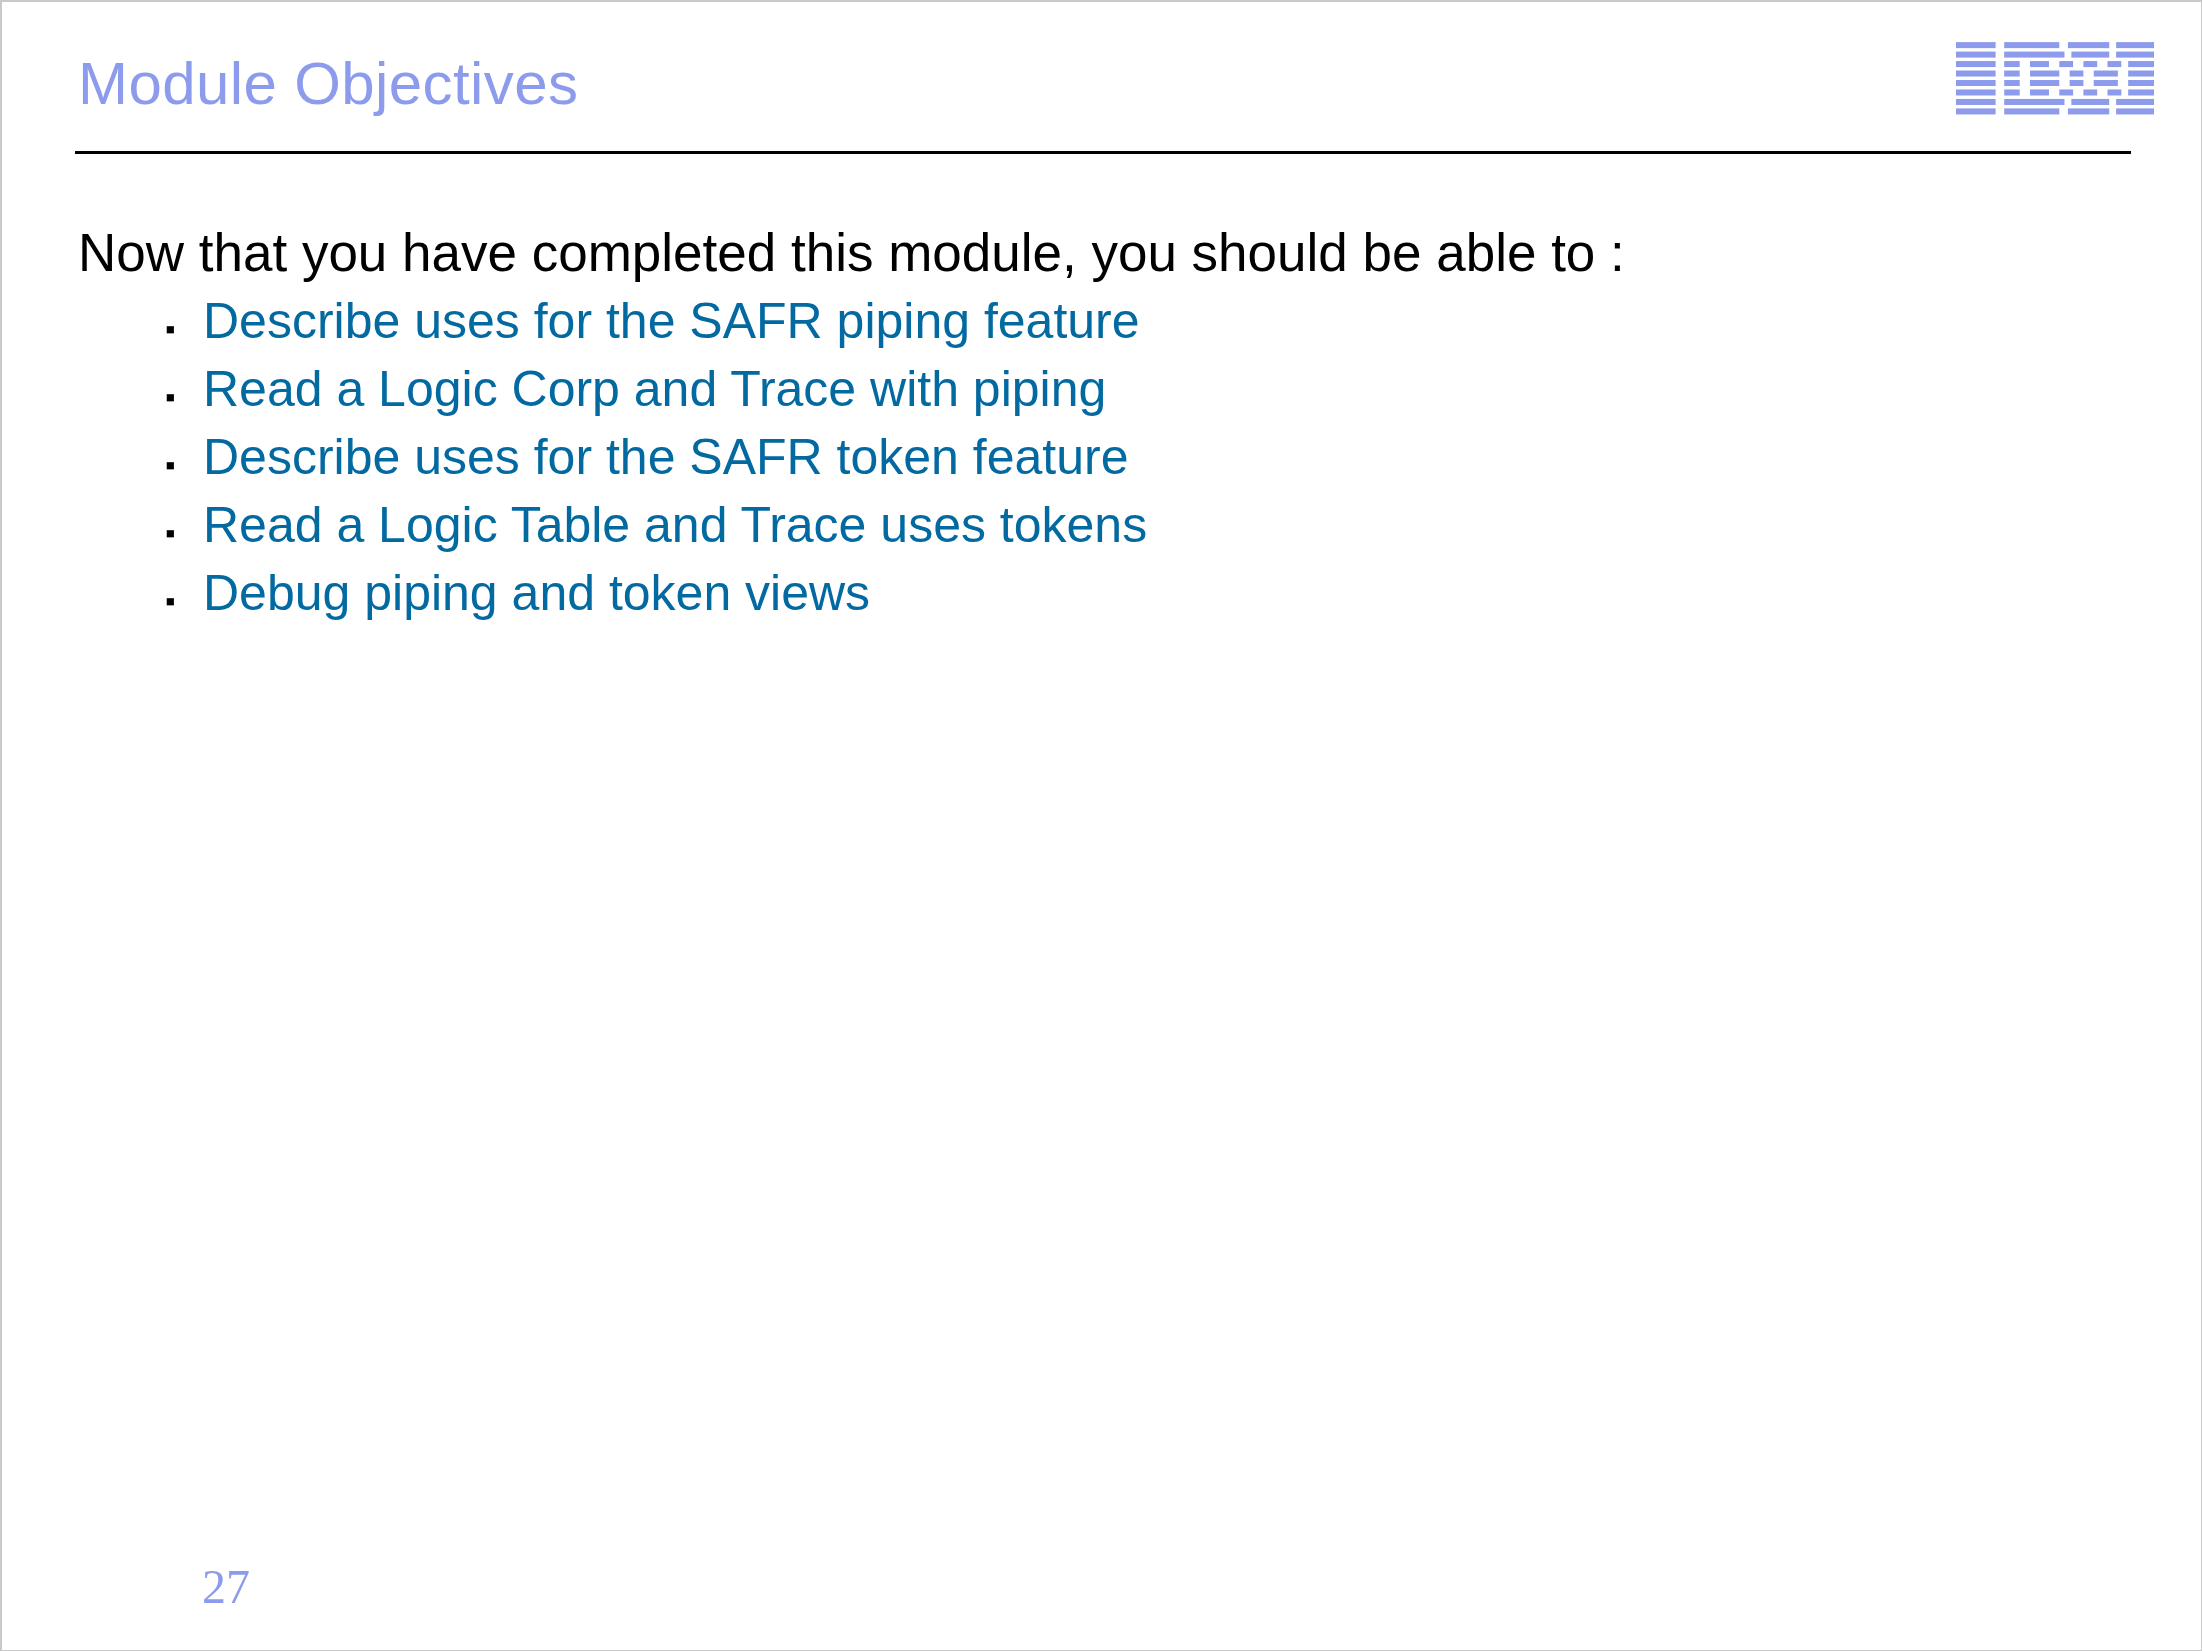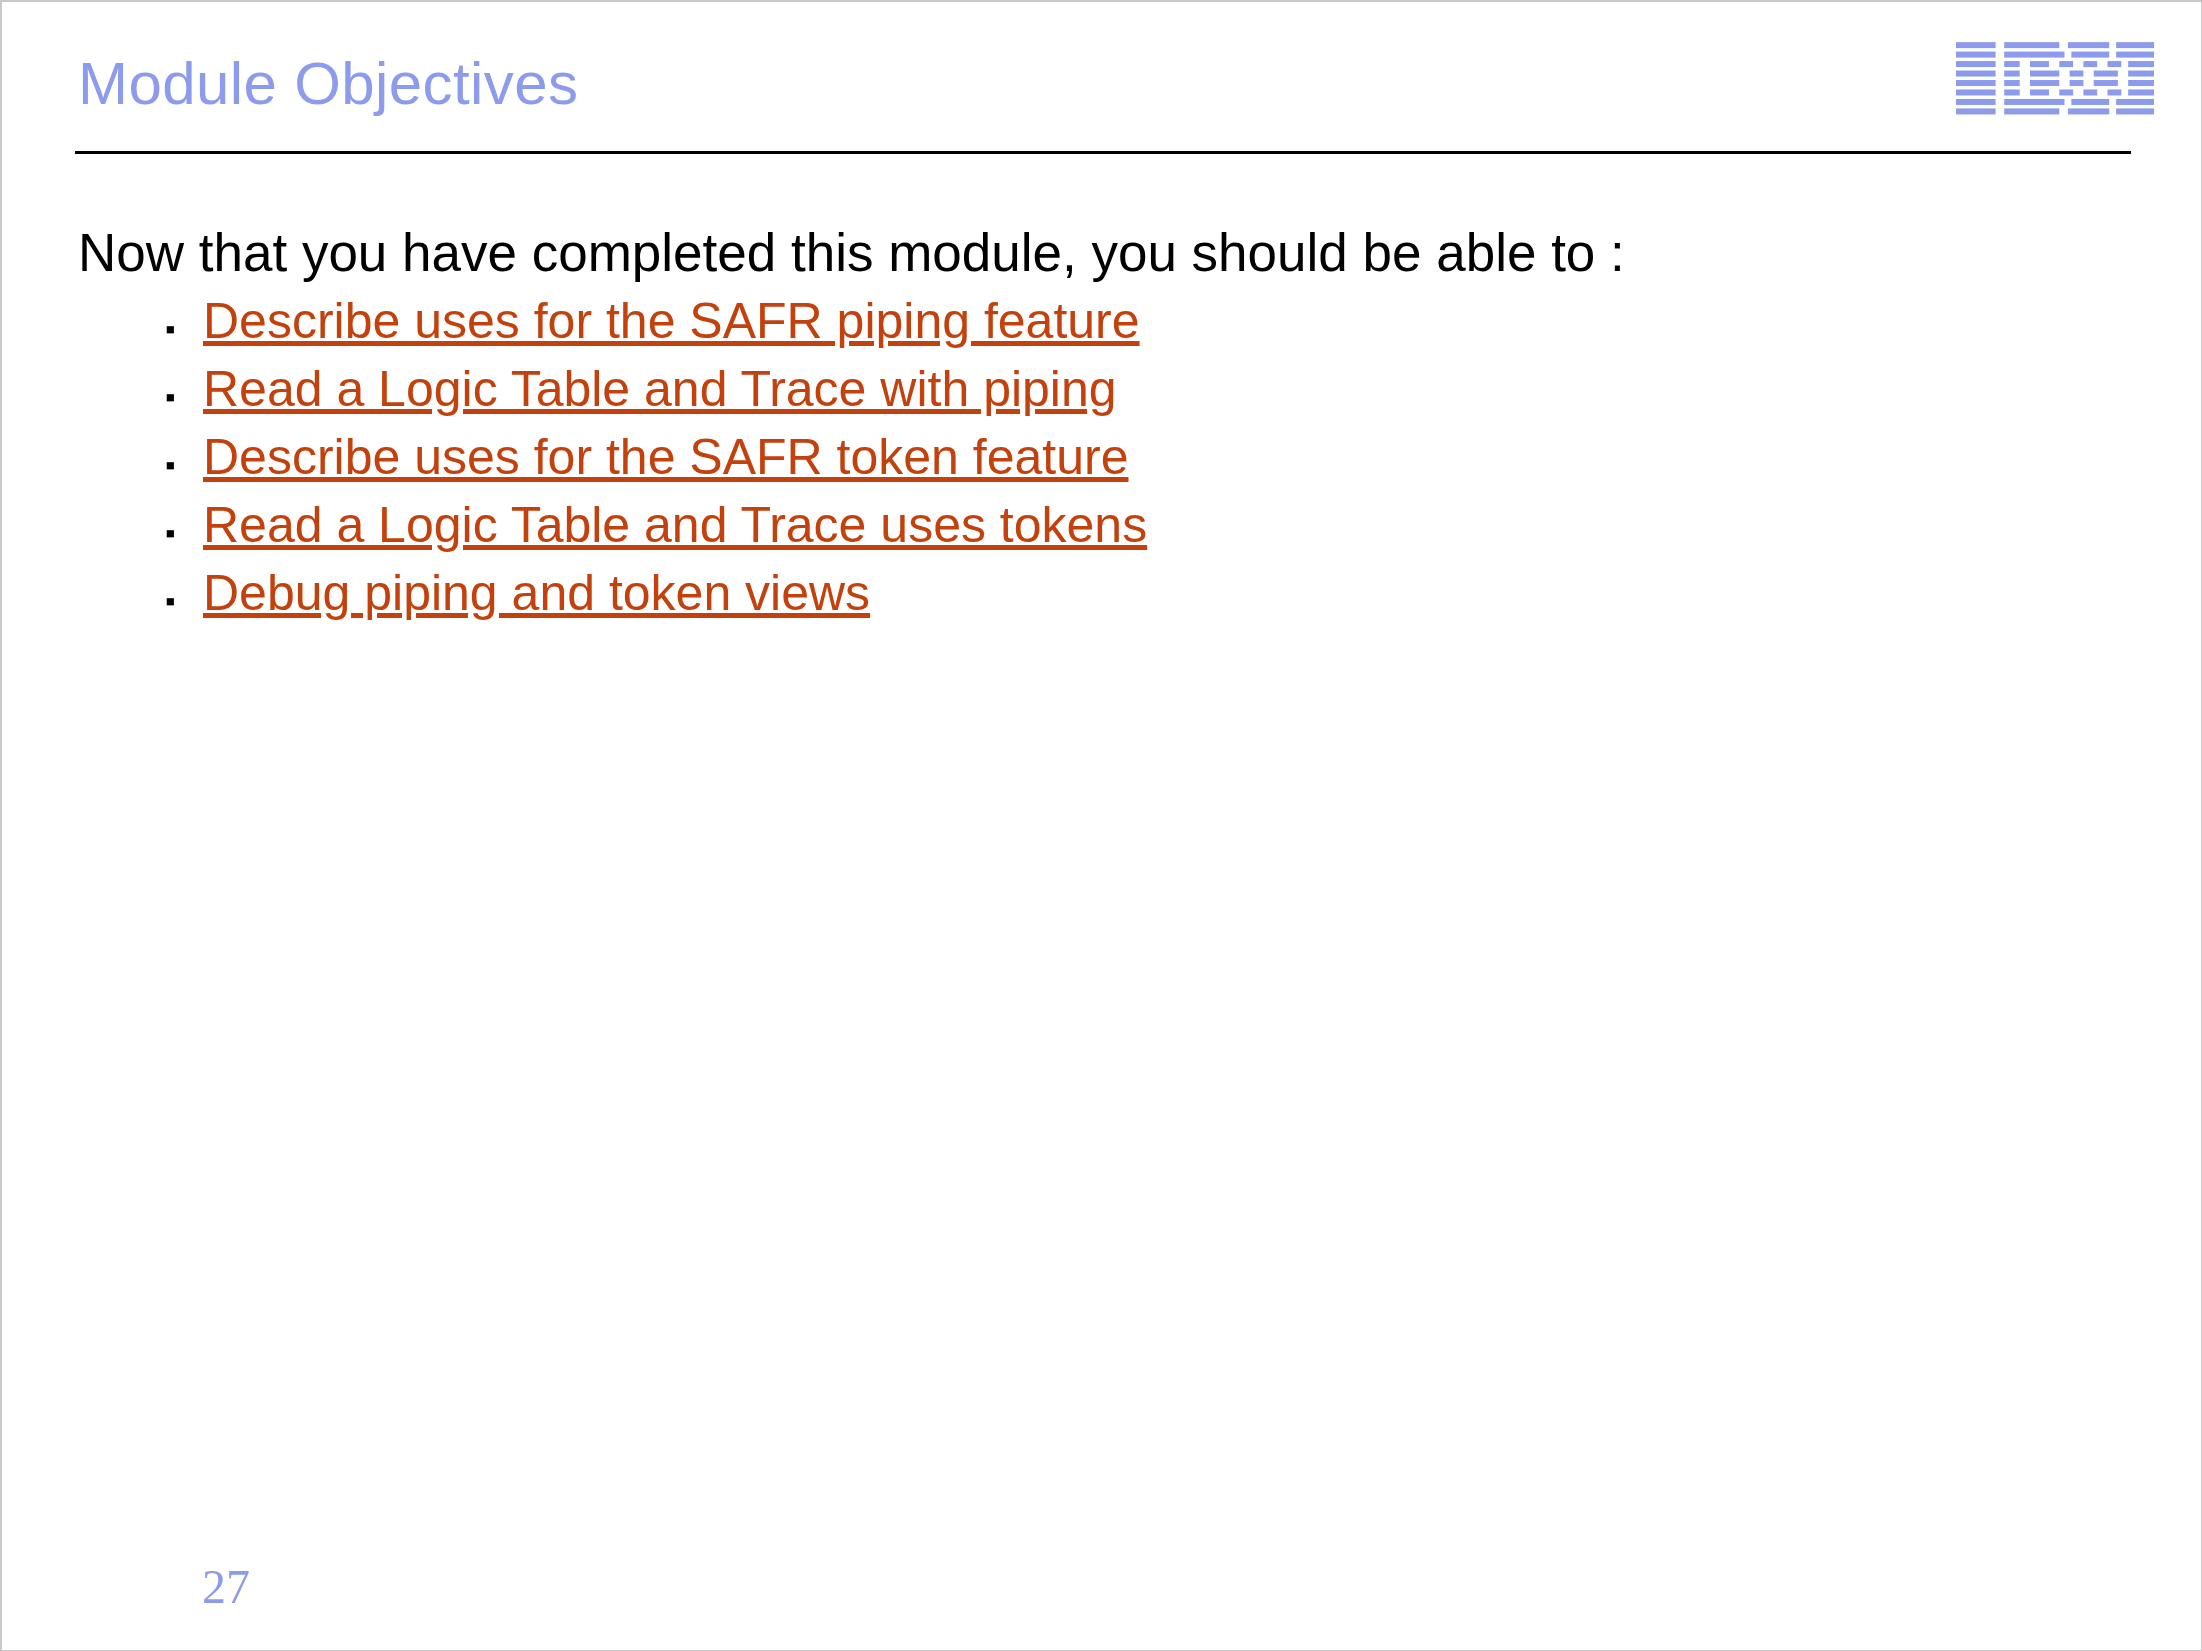--- a/index.html
+++ b/index.html
@@ -88,23 +88,22 @@
     width: 38px;
     flex: 0 0 38px;
     font-size: 29px;
     line-height: 1.05;
     color: #000000;
     padding-top: 19px;
   }
   .bullet-text {
     font-size: 50px;
     line-height: 1.05;
-    color: #c2410c;
-    white-space: nowrap;
-    text-decoration: underline;
+    color: #0369a1;
+    white-space: nowrap;
   }
   .page-number {
     position: absolute;
     left: 200px;
     bottom: 36px;
     font-size: 48px;
     color: #8c9beb;
     font-family: Liberation Serif, serif;
   }
   .copyright {
@@ -186,21 +185,21 @@
   <div class="body-area">
     <div class="lead-text">Now that you have completed this module, you should be able to :</div>
 
     <ul class="bullets">
       <li class="bullet-row">
         <span class="bullet-mark">▪</span>
         <span class="bullet-text">Describe uses for the SAFR piping feature</span>
       </li>
       <li class="bullet-row">
         <span class="bullet-mark">▪</span>
-        <span class="bullet-text">Read a Logic Table and Trace with piping</span>
+        <span class="bullet-text">Read a Logic Corp and Trace with piping</span>
       </li>
       <li class="bullet-row">
         <span class="bullet-mark">▪</span>
         <span class="bullet-text">Describe uses for the SAFR token feature</span>
       </li>
       <li class="bullet-row">
         <span class="bullet-mark">▪</span>
         <span class="bullet-text">Read a Logic Table and Trace uses tokens</span>
       </li>
       <li class="bullet-row">

